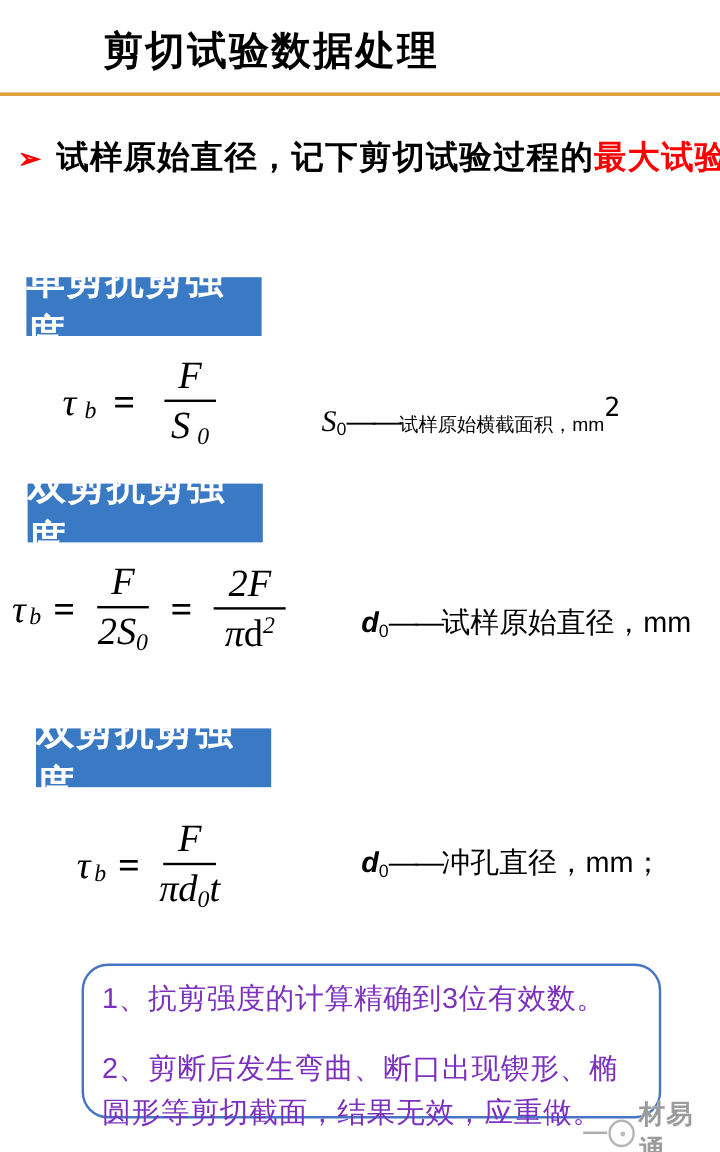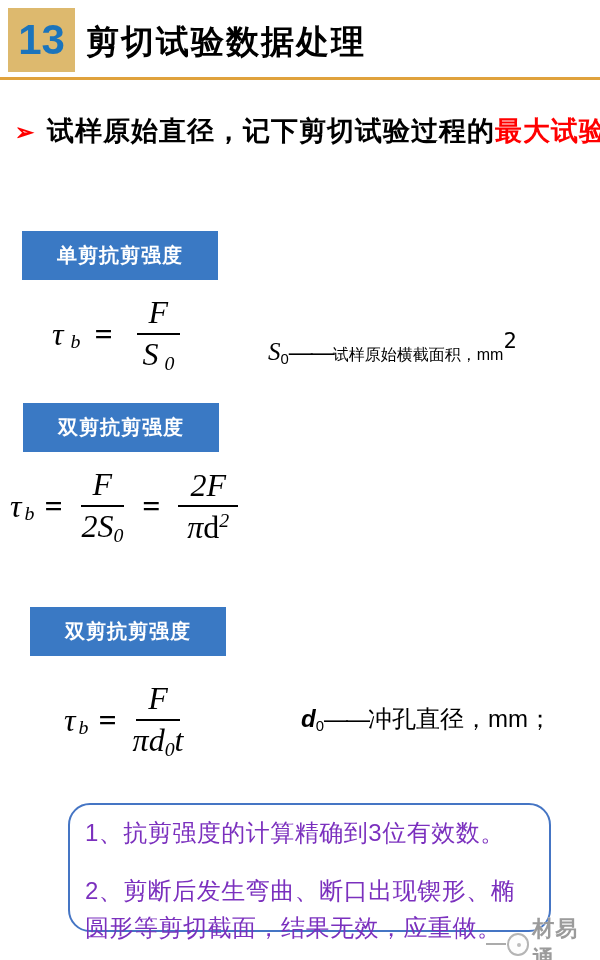--- a/index.html
+++ b/index.html
@@ -18,21 +18,21 @@
   .bullet-line{position:absolute;font-size:27px;font-weight:bold;color:#000;
                letter-spacing:1px;white-space:nowrap;}
   #bullet-marker{position:absolute;left:15px;top:119px;color:#FF0000;font-size:23px;font-weight:bold;}
   .red{color:#FF0000;}
   .sb{font-size:0.62em;vertical-align:-0.25em;}
   .sp{font-size:0.62em;vertical-align:0.55em;}
 
   
   .label-box{position:absolute;width:196px;height:49px;background:#3A79C4;color:#fff;
              display:flex;align-items:center;justify-content:center;
-             font-size:20px;font-weight:bold;letter-spacing:1px;}
+             font-size:32px;font-weight:bold;letter-spacing:1px;}
 
   
   .formula{position:absolute;display:flex;align-items:center;color:#000;
            font-family:"Liberation Serif",serif;font-style:italic;}
   .frac{display:inline-flex;flex-direction:column;align-items:center;}
   .frac .num{padding:0 12px 3px;border-bottom:2px solid #000;line-height:1.05;}
   .frac .den{padding-top:3px;line-height:1.05;}
   .eq{font-style:normal;font-weight:bold;}
   .up{font-style:normal;}
 
@@ -57,23 +57,20 @@
   #wm-logo::after{content:"";position:absolute;left:8px;top:8px;width:4px;height:4px;border-radius:50%;
                   background:#BDBDBD;}
   #wm-text{font-size:22px;font-weight:bold;color:#9B9B9B;letter-spacing:1px;
            text-shadow:0 0 1px #ffffff;}
 </style>
 </head>
 <body>
 
 <div id="slide">
 
-  <div id="numbox">
-    <span>13</span>
-  </div>
   <div id="title">剪切试验数据处理</div>
   <div id="rule"></div>
 
   <span id="bullet-marker">➢</span>
   <div class="bullet-line" style="left:47px;top:113px;">
     <span>试样原始直径，记下剪切试验过程的</span><span class="red">最大试验力</span>
   </div>
 
   <div class="label-box" style="left:22px;top:231px;">
     <span>单剪抗剪强度</span>
@@ -101,20 +98,23 @@
     <span class="frac">
       <span class="num">F</span>
       <span class="den"><span>2S</span><span class="sb">0</span></span>
     </span>
     <span class="eq" style="margin:0 18px;">=</span>
     <span class="frac">
       <span class="num">2F</span>
       <span class="den"><span>π</span><span class="up">d</span><span class="sp">2</span></span>
     </span>
   </div>
+  <div class="annot" style="left:301px;top:503px;">
+    <span class="sym-b">d</span><span class="sb">0</span><span class="dash">——</span><span>试样原始直径，mm</span>
+  </div>
 
   <div class="label-box" style="left:30px;top:607px;">
     <span>双剪抗剪强度</span>
   </div>
   <div class="formula" style="left:64px;top:682px;font-size:32px;">
     <span>τ</span>
     <span class="sb" style="margin:14px 10px 0 3px;">b</span>
     <span class="eq" style="margin-right:16px;">=</span>
     <span class="frac">
       <span class="num">F</span>

